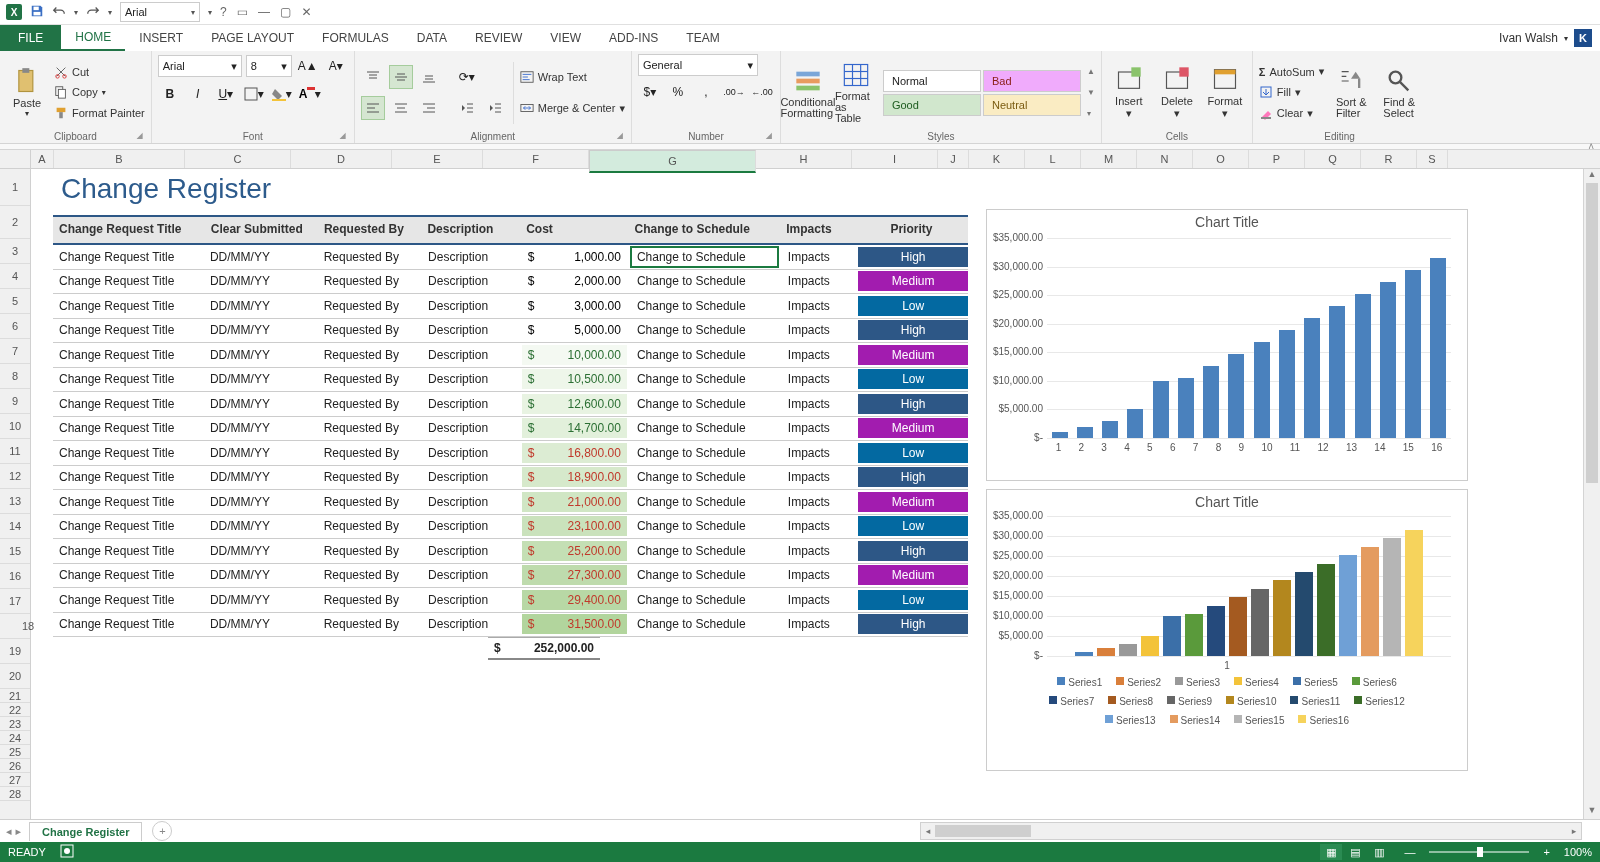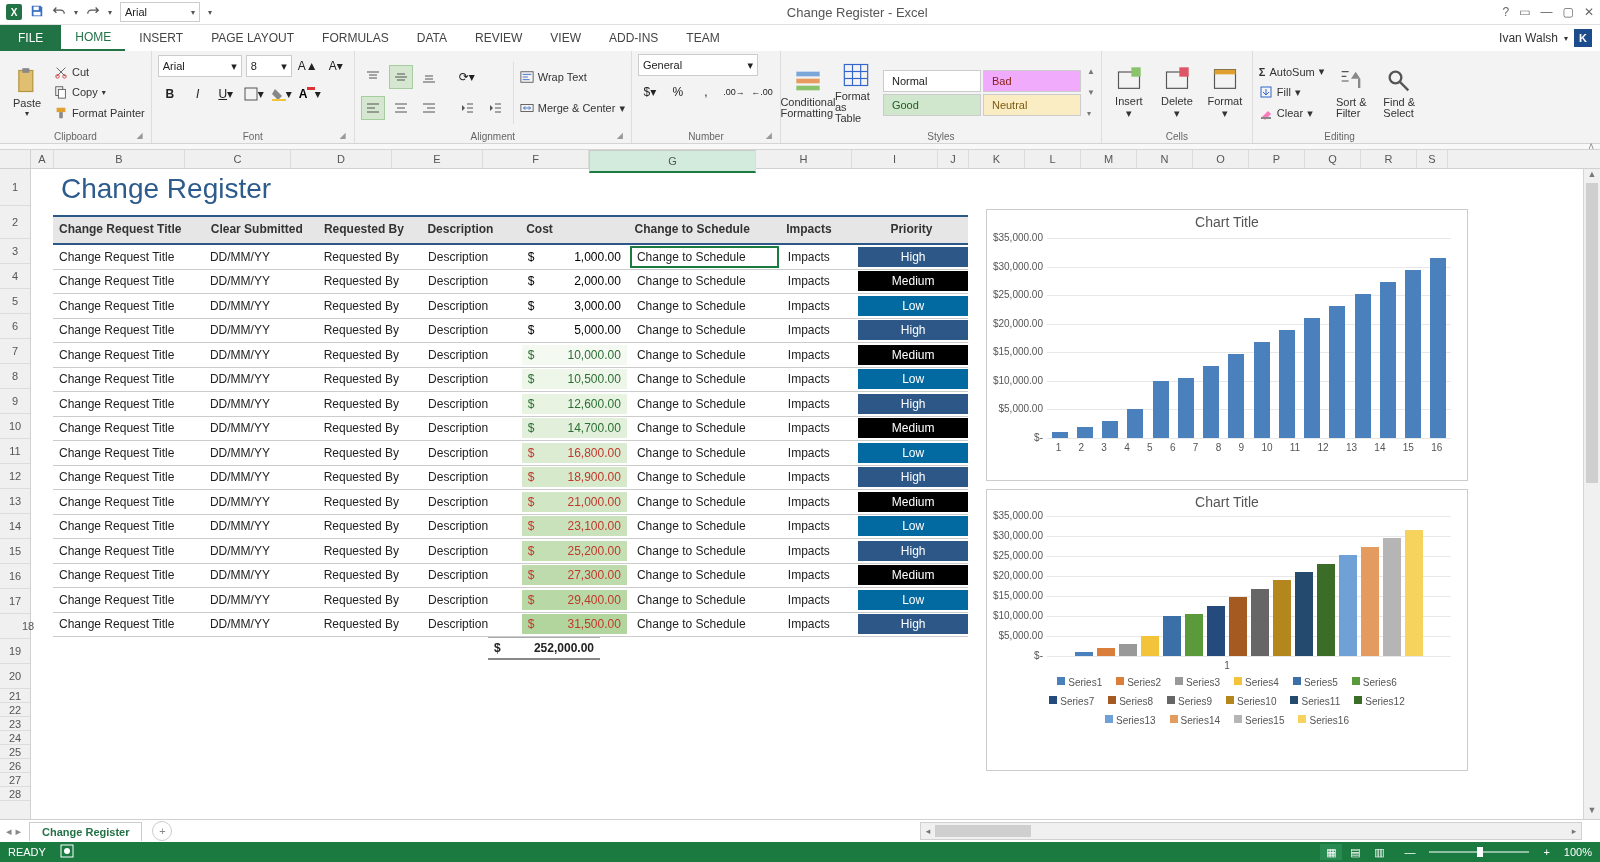--- a/index.html
+++ b/index.html
@@ -58,21 +58,21 @@
 .cr-title{position:absolute;left:30px;top:4px;font-size:28px;color:#2d5b8c}
 .cr-table{position:absolute;left:22px;top:46px;width:915px;font-family:Arial;font-size:12px}
 .cr-table .hdr{display:flex;background:#e6e6e6;border-top:2px solid #2d5786;border-bottom:2px solid #2d5786;height:26px}
 .cr-table .hdr>div{padding:5px 6px;font-weight:bold;color:#333}
 .cr-table .row{display:flex;border-bottom:1px solid #ccc;height:23.5px;align-items:center}
 .cr-table .row>div{padding:3px 6px;overflow:hidden;white-space:nowrap}
 .c-title{width:145px}.c-date{width:105px}.c-req{width:95px}.c-desc{width:90px}
 .c-cost{width:100px;display:flex;justify-content:space-between}
 .c-sch{width:145px}.c-imp{width:65px}.c-pri{width:105px;text-align:center;color:#fff}
 .costcell{display:flex!important;justify-content:space-between}
-.pri-h{background:#2d5786}.pri-m{background:#000000}.pri-l{background:#0369a1}
+.pri-h{background:#2d5786}.pri-m{background:#a21caf}.pri-l{background:#0369a1}
 .sel-cell{outline:2px solid #1b7a40;outline-offset:-1px}
 .cr-total{display:flex;height:22px;align-items:center}
 .cr-total .pad{width:435px}
 .cr-total .val{width:100px;display:flex;justify-content:space-between;padding:3px 6px;font-weight:bold;border-top:1px solid #aaa;border-bottom:2px solid #888}
 
 .chart{position:absolute;background:#fff;border:1px solid #ccc}
 .chart .ttl{text-align:center;font-size:14px;color:#555;padding:4px 0}
 .chart .yax{position:absolute;left:0;width:56px;font-size:10px;color:#555;text-align:right}
 .chart .bars{position:absolute;left:60px;right:16px;display:flex;align-items:flex-end;justify-content:space-around}
 .chart .bar{width:16px}
@@ -118,21 +118,20 @@
   <span class="down">▾</span>
   <span><svg viewBox="0 0 16 16">
         <path fill="none" stroke="#555" stroke-width="1.5" d="M11 4l3 3-3 3M14 7H6a4 4 0 00-4 4"></path>
       </svg></span>
   <span class="down">▾</span>
   <div class="font-sel">
       <span>Arial</span>
       <span class="down">▾</span>
     </div>
   <span class="down">▾</span>
-  <div class="title">Change Register - Excel</div>
   <div class="win-btns">
     <span>?</span>
     <span>▭</span>
     <span>—</span>
     <span>▢</span>
     <span>✕</span>
   </div>
 </div>
 
 <div class="tabs">

